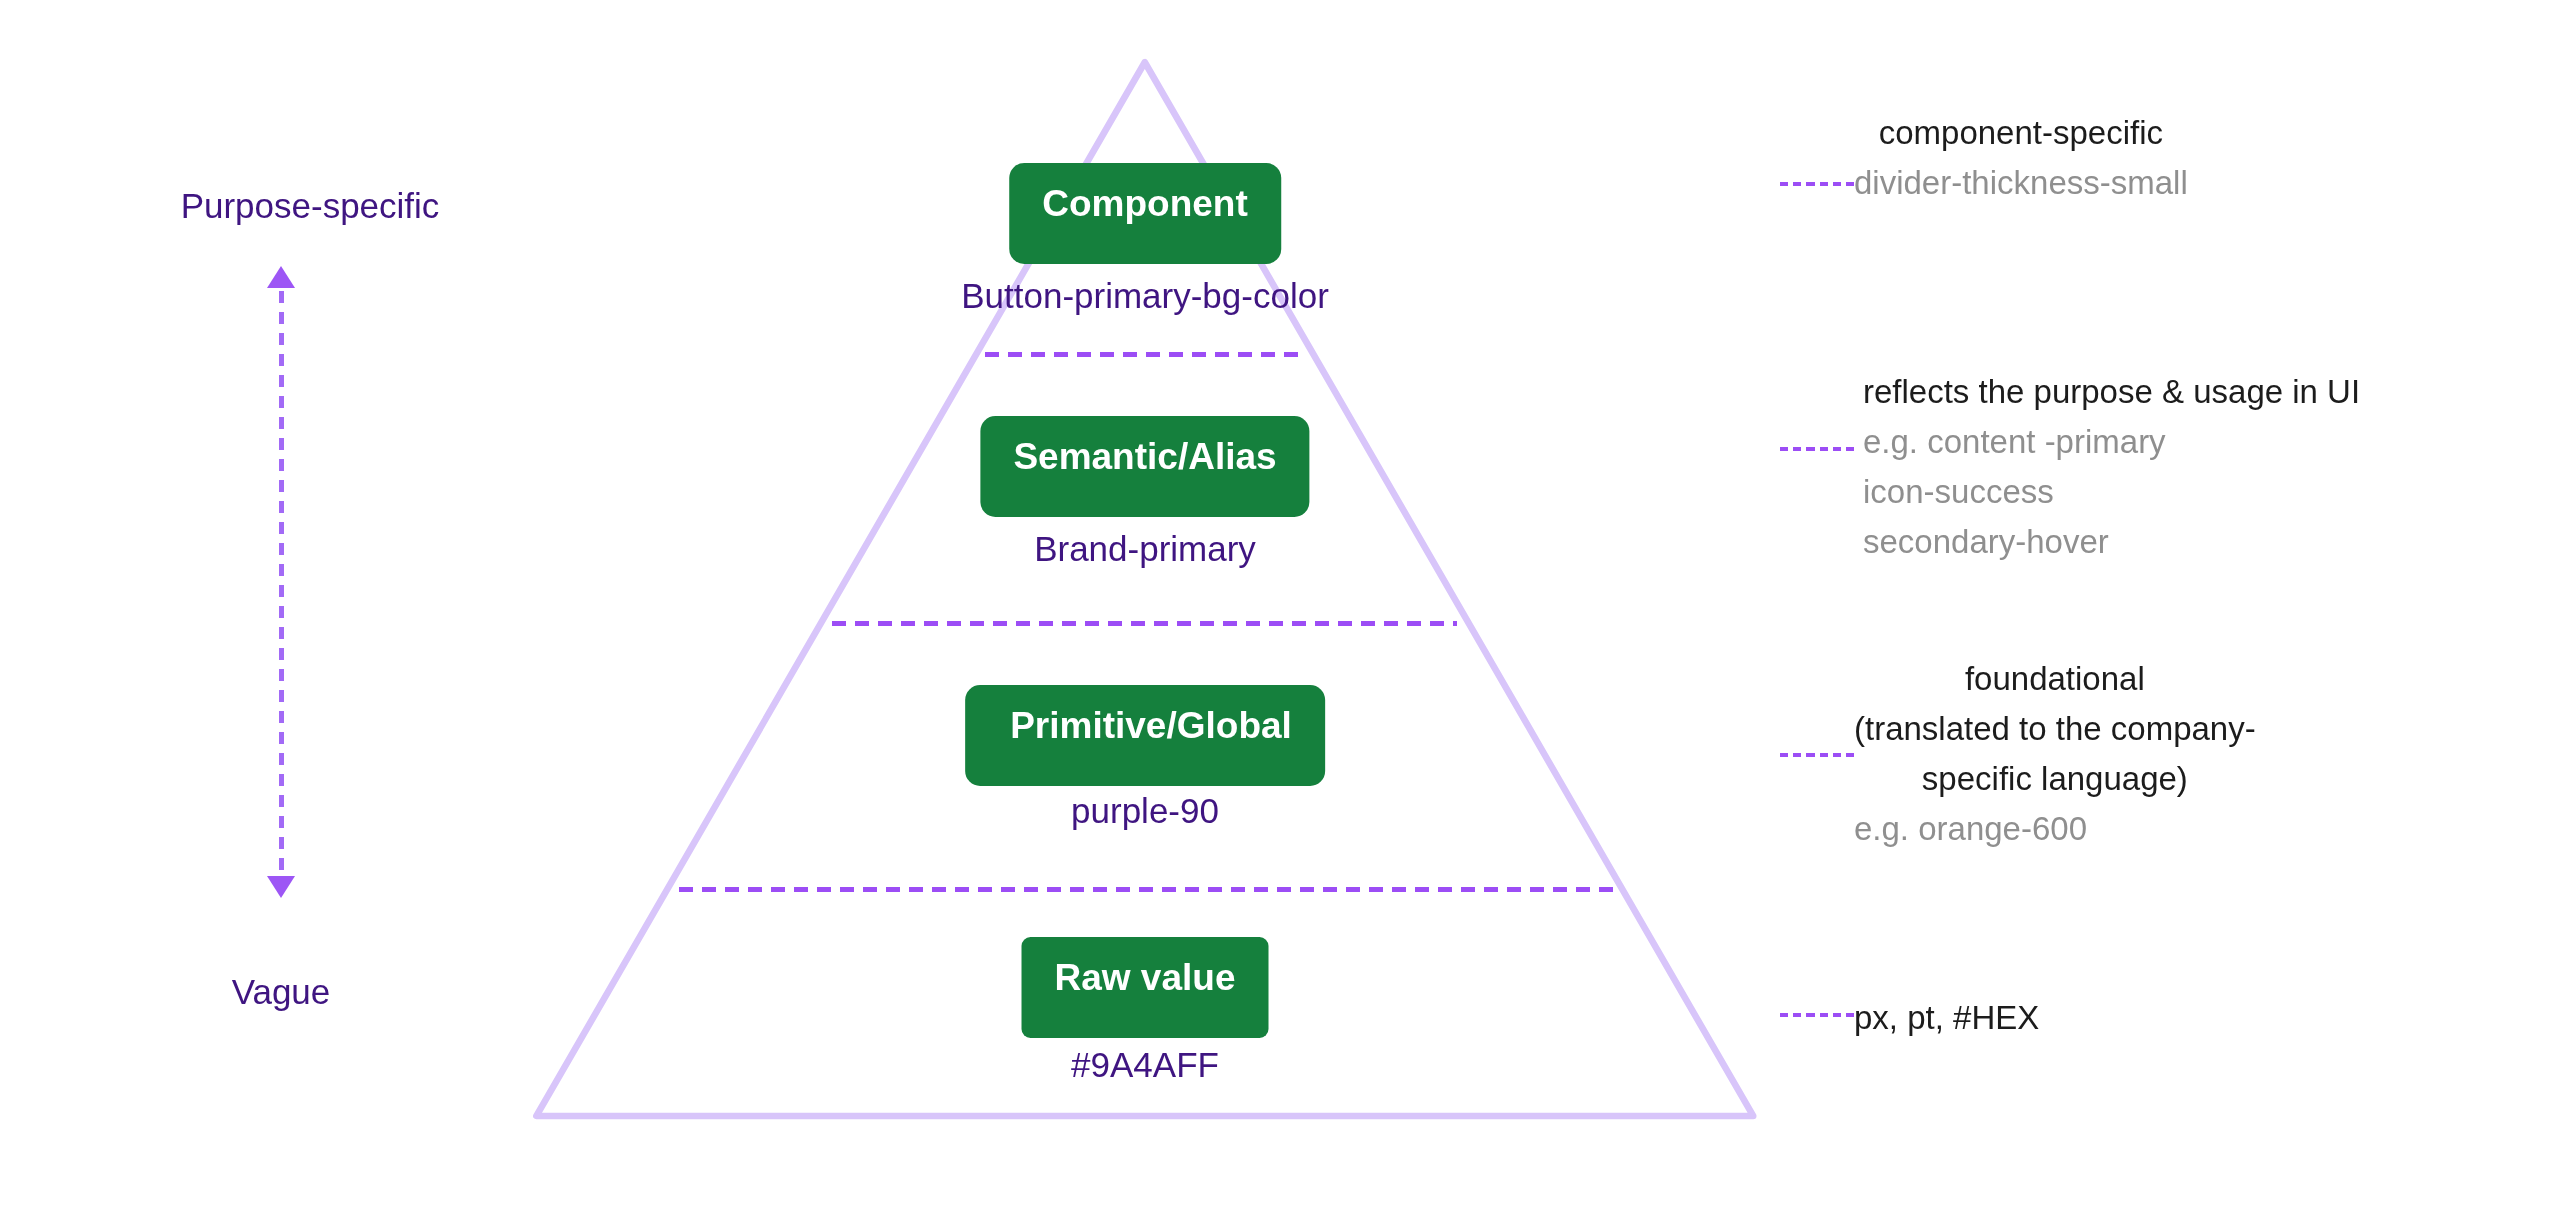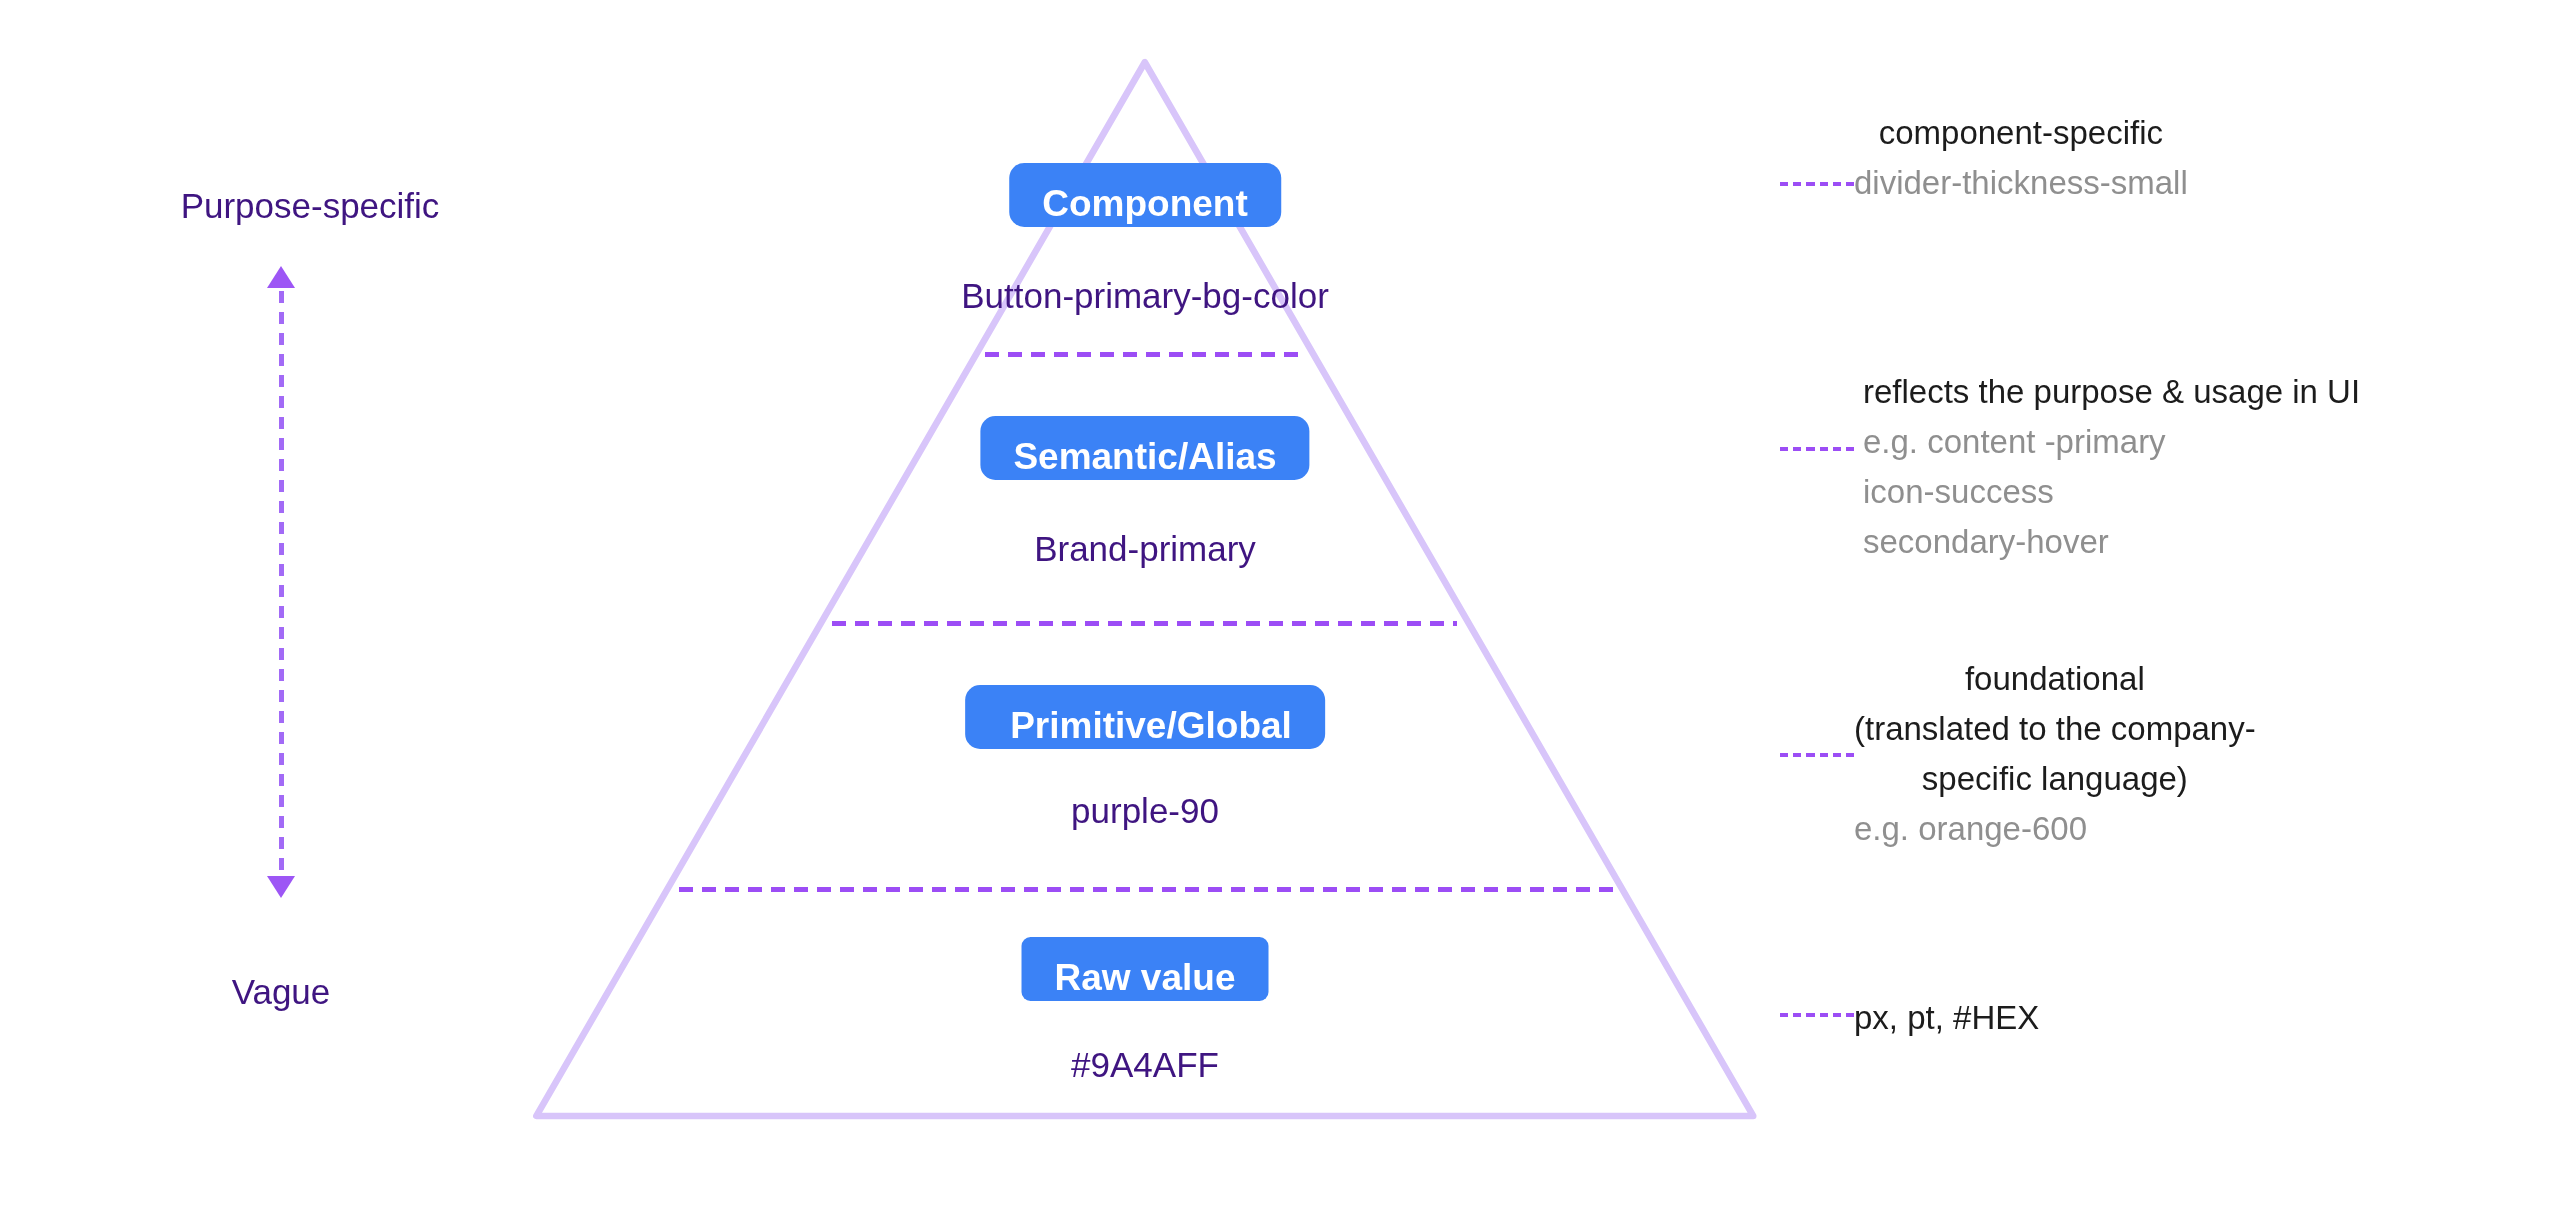--- a/index.html
+++ b/index.html
@@ -18,25 +18,25 @@
   .triangle-svg {
     position: absolute;
     left: 0; top: 0;
     width: 2576px; height: 1232px;
   }
   
   .chip {
     position: absolute;
     left: 1145px;
     transform: translateX(-50%);
-    height: 64px;
+    height: 101px;
     line-height: 81px;
     padding: 0 33px;
     border-radius: 15px;
-    background: #3b82f6;
+    background: #15803d;
     color: #ffffff;
     font-size: 37px;
     font-weight: bold;
     white-space: nowrap;
   }
   
   .example {
     position: absolute;
     left: 1145px;
     transform: translate(-50%, -50%);

